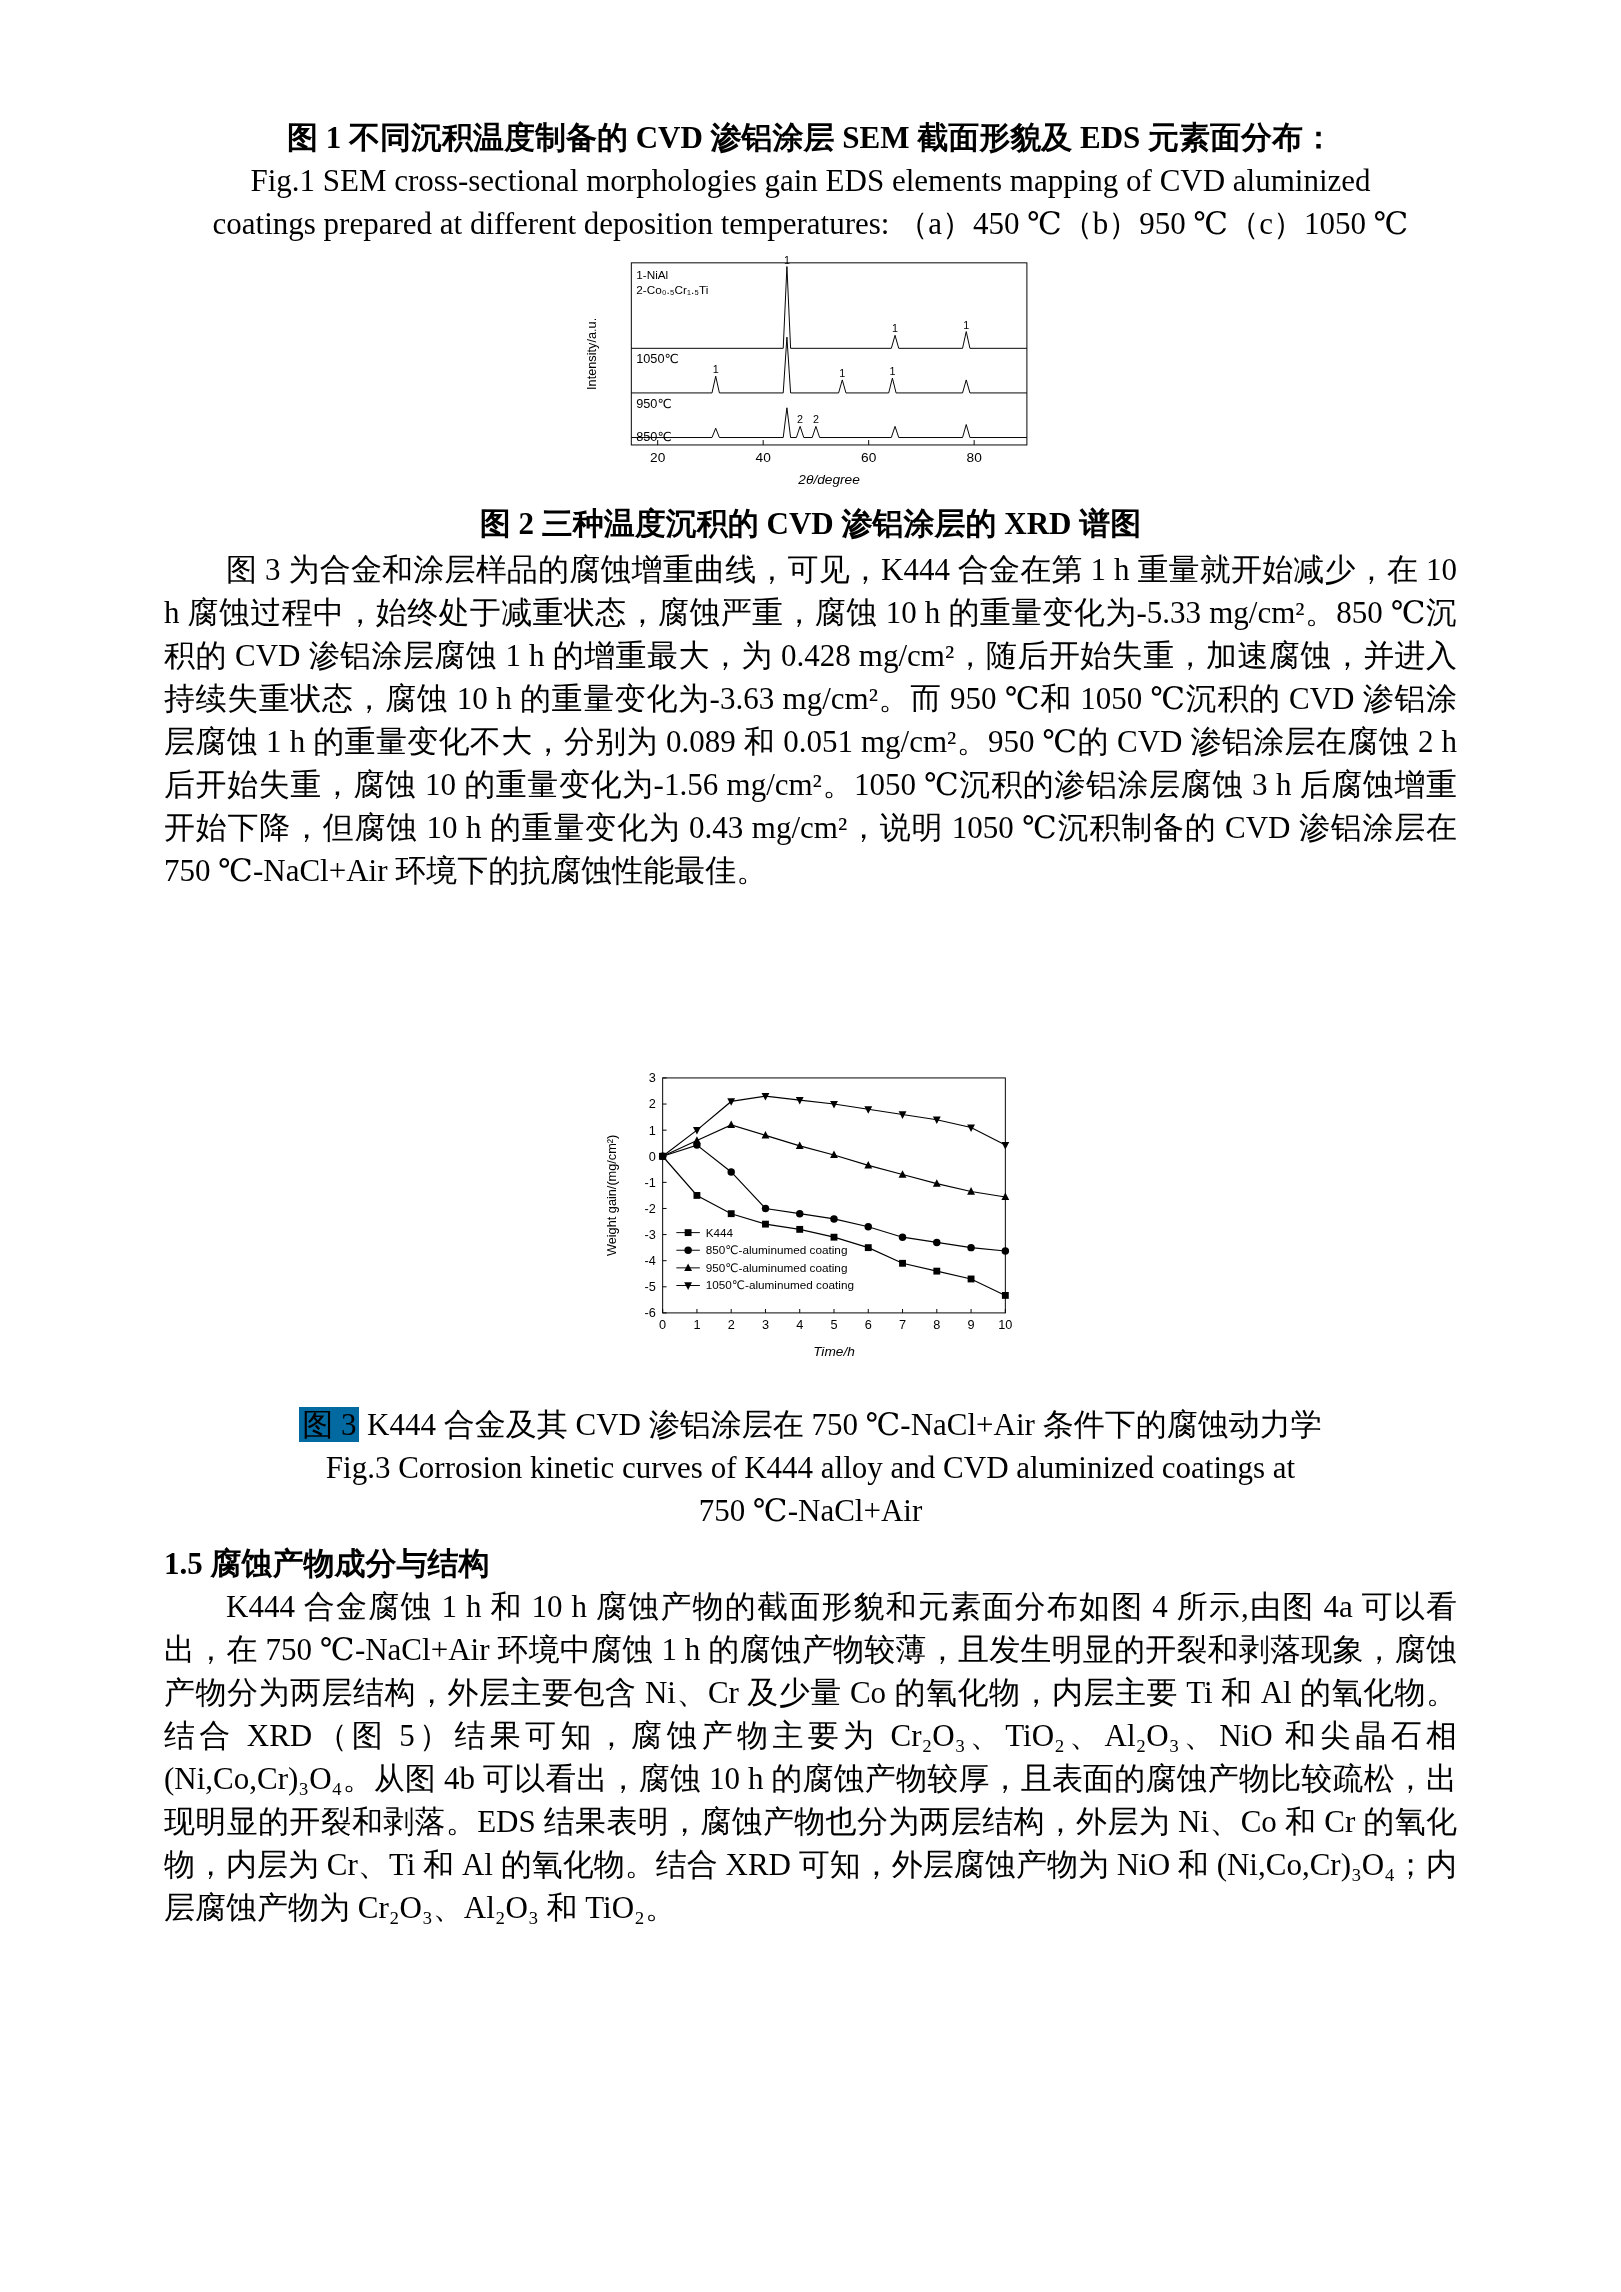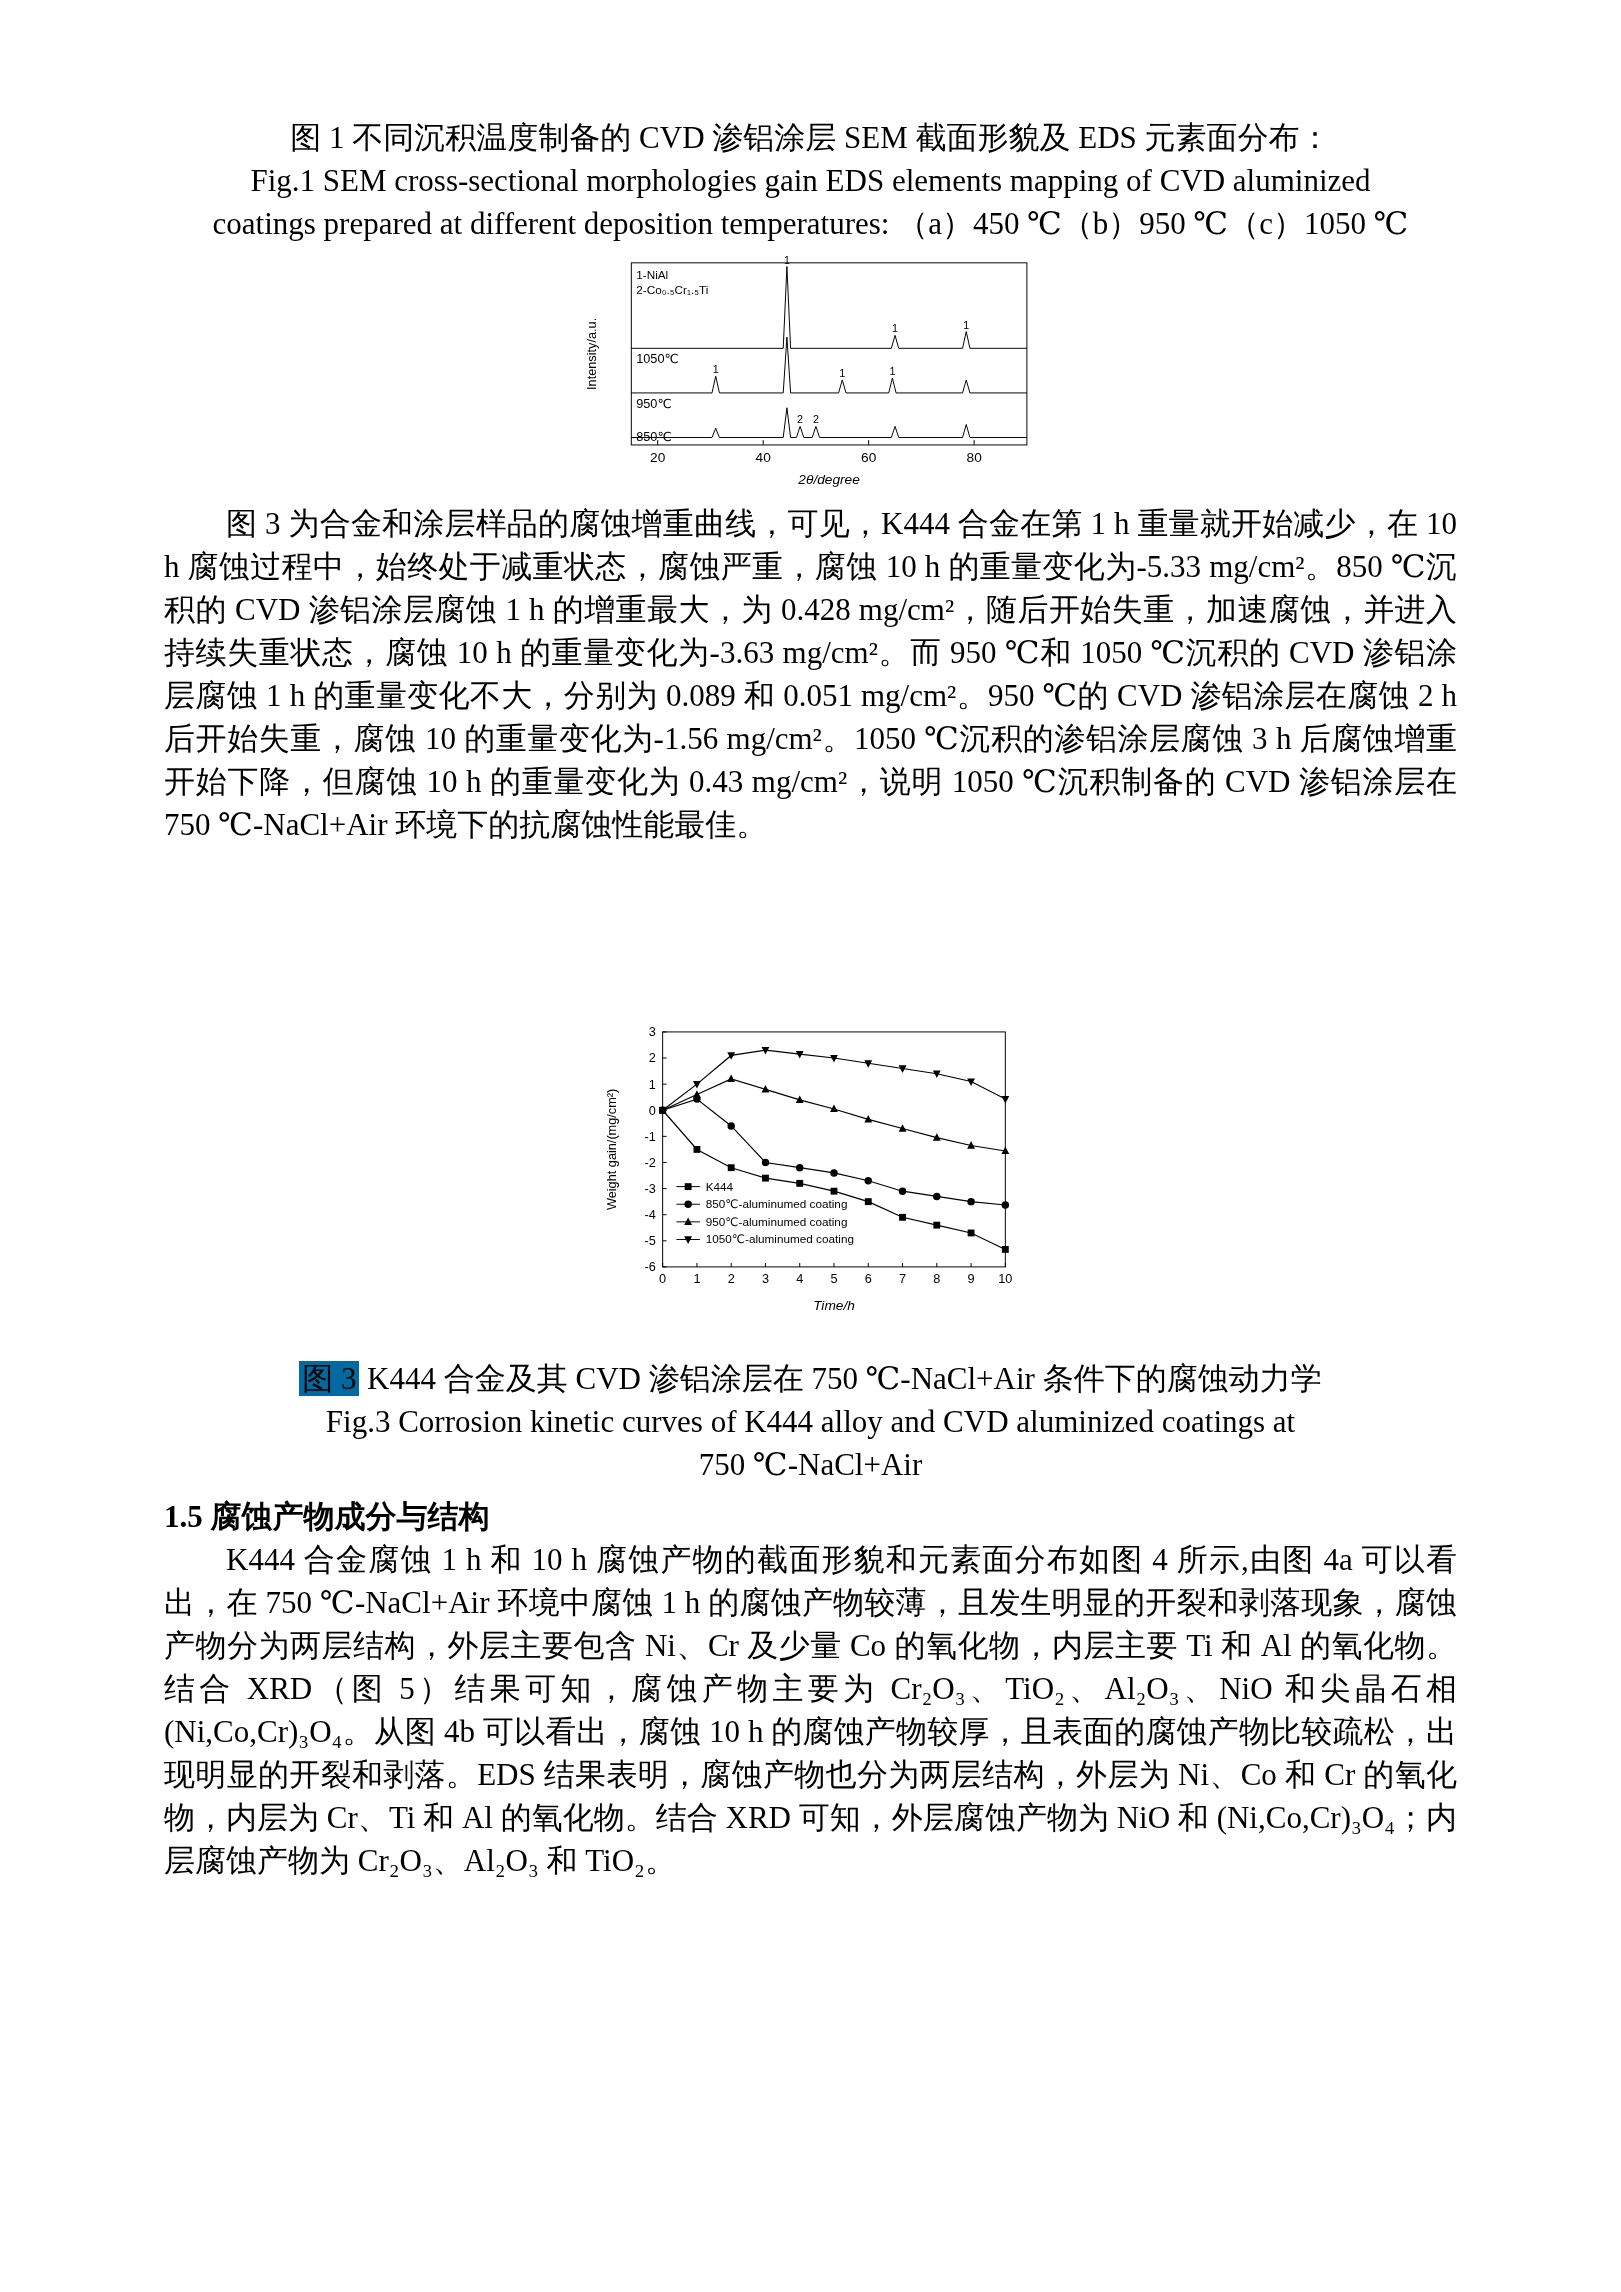--- a/index.html
+++ b/index.html
@@ -4,21 +4,21 @@
 <style>
   html,body{margin:0;padding:0;background:#888;}
   .page{
     width:1621px;min-height:2293px;background:#ffffff;color:#000;
     font-family:"Liberation Serif","DejaVu Serif",serif;
     font-size:31px;line-height:43px;
     box-sizing:border-box;padding:116px 164px 59px 164px;
     margin:0 auto;position:relative;
   }
   .caption{text-align:center;}
-  .zh-bold{font-weight:normal;}
+  .zh-bold{font-weight:bold;}
   .caption-fig1{margin-bottom:9.8px;}
   .chart-wrap{display:flex;justify-content:center;}
   .chart-wrap svg{font-family:"Liberation Sans","DejaVu Sans",sans-serif;display:block;}
   .chart-xrd{margin-bottom:11.8px;}
   .caption-fig2{margin-bottom:3.9px;}
   .heading{font-weight:bold;}
   .h23{margin-top:9.8px;}
   .para{margin:0;text-align:justify;text-indent:2em;}
   .chart-kin{margin-top:176px;}
   .caption-fig3{margin-top:41px;margin-bottom:9.8px;}
@@ -60,20 +60,24 @@
         <text x="57" y="190" fill="#000" font-size="13" text-anchor="start">850℃</text>
         <text x="224.37333333333333" y="172.0204081632653" fill="#000" font-size="11" text-anchor="middle">2</text>
         <text x="240.53333333333333" y="172.0204081632653" fill="#000" font-size="11" text-anchor="middle">2</text>
         <text x="57" y="25" fill="#000" font-size="12" text-anchor="start">1-NiAl</text>
         <text x="57" y="40" fill="#000" font-size="12" text-anchor="start">2-Co₀.₅Cr₁.₅Ti</text>
         <text x="254" y="234" fill="#000" font-size="14" text-anchor="middle" font-style="italic">2θ/degree</text>
         <text x="16" y="101" fill="#000" font-size="13" text-anchor="middle" transform="rotate(-90 16 101)">Intensity/a.u.</text>
       </svg>
     </div>
 
+  <div class="caption caption-fig2">
+    <div class="zh-bold">图 2  三种温度沉积的 CVD 渗铝涂层的 XRD 谱图</div>
+    <div></div>
+  </div>
 
   <p class="para">图 3 为合金和涂层样品的腐蚀增重曲线，可见，K444 合金在第 1 h 重量就开始减少，在 10 h 腐蚀过程中，始终处于减重状态，腐蚀严重，腐蚀 10 h 的重量变化为-5.33 mg/cm²。850 ℃沉积的 CVD 渗铝涂层腐蚀 1 h 的增重最大，为 0.428 mg/cm²，随后开始失重，加速腐蚀，并进入持续失重状态，腐蚀 10 h 的重量变化为-3.63 mg/cm²。而 950 ℃和 1050 ℃沉积的 CVD 渗铝涂层腐蚀 1 h 的重量变化不大，分别为 0.089 和 0.051 mg/cm²。950 ℃的 CVD 渗铝涂层在腐蚀 2 h 后开始失重，腐蚀 10 的重量变化为-1.56 mg/cm²。1050 ℃沉积的渗铝涂层腐蚀 3 h 后腐蚀增重开始下降，但腐蚀 10 h 的重量变化为 0.43 mg/cm²，说明 1050 ℃沉积制备的 CVD 渗铝涂层在 750 ℃-NaCl+Air 环境下的抗腐蚀性能最佳。</p>
 
   <div class="chart-wrap chart-kin">
       <svg width="421" height="294" viewBox="0 0 430 300" style="font-size:32px">
         <rect x="64" y="10" width="350" height="240" fill="none" stroke="#000"></rect>
         <line x1="64" y1="250" x2="64" y2="246" stroke="#000"></line>
         <text x="64" y="266" fill="#000" font-size="13" text-anchor="middle">0</text>
         <line x1="99" y1="250" x2="99" y2="246" stroke="#000"></line>
         <text x="99" y="266" fill="#000" font-size="13" text-anchor="middle">1</text>

